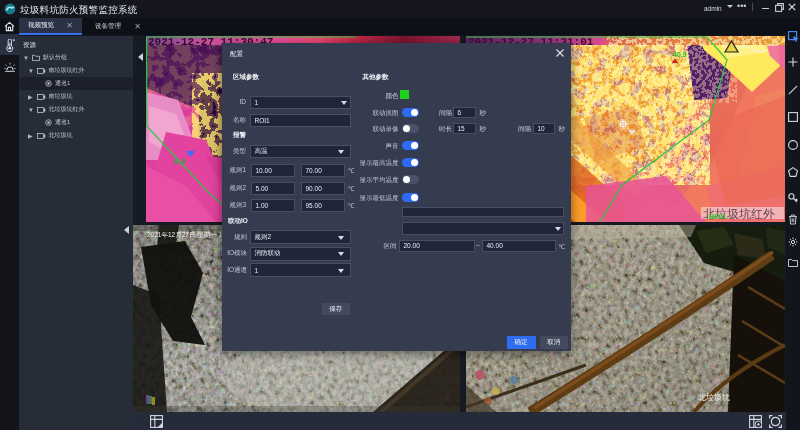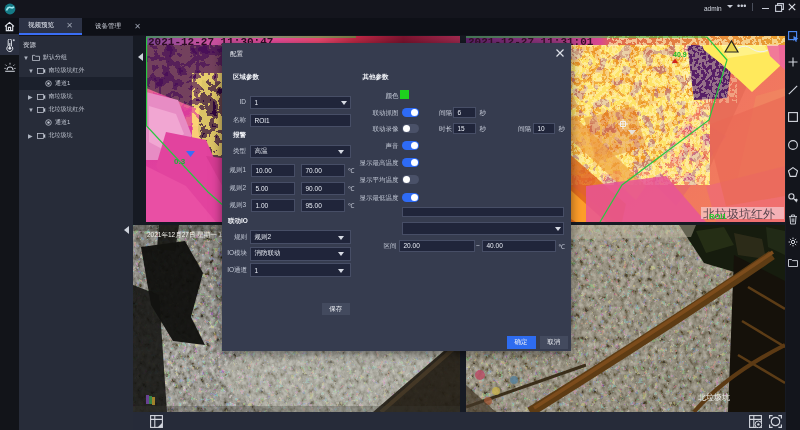--- a/index.html
+++ b/index.html
@@ -48,20 +48,21 @@
 </style>
 </head>
 <body>
 <div id="stage">
 
   <div id="titlebar" class="abs"></div>
   <svg class="abs" style="left:4px;top:3px" width="12" height="12" viewBox="0 0 12 12">
     <circle cx="6" cy="6" r="5.4" fill="#157a86"></circle>
     <path d="M2.5 7.5 Q4 3.5 6.5 4.5 Q9 5.5 9.8 3.6" stroke="#9fe8ef" stroke-width="1.6" fill="none"></path>
   </svg>
+  <div id="title" class="abs">垃圾料坑防火预警监控系统</div>
   <div class="abs" style="left:704px;top:4.5px;font-size:6.5px;color:#d6dae3">admin</div>
   <div class="abs" style="left:727px;top:5px;width:0;height:0;border-left:3px solid transparent;border-right:3px solid transparent;border-top:3.5px solid #c7cbd6"></div>
   <div class="abs" style="left:737px;top:1px;font-size:9px;color:#c7cbd6;letter-spacing:0">•••</div>
   <div class="abs" style="left:752px;top:3px;width:1px;height:8px;background:#4a4f5c"></div>
   <div class="abs" style="left:762px;top:7.5px;width:7px;height:1.2px;background:#c7cbd6"></div>
   <svg class="abs" style="left:775px;top:3px" width="9" height="9" viewBox="0 0 9 9">
       <rect x="0.6" y="2.4" width="6" height="6" fill="none" stroke="#c7cbd6" stroke-width="1.1"></rect>
       <path d="M2.6 2.4 V0.6 H8.4 V6.4 H6.6" fill="none" stroke="#c7cbd6" stroke-width="1.1"></path>
     </svg>
   <svg class="abs" style="left:788px;top:3px" width="8" height="8" viewBox="0 0 8 8">

